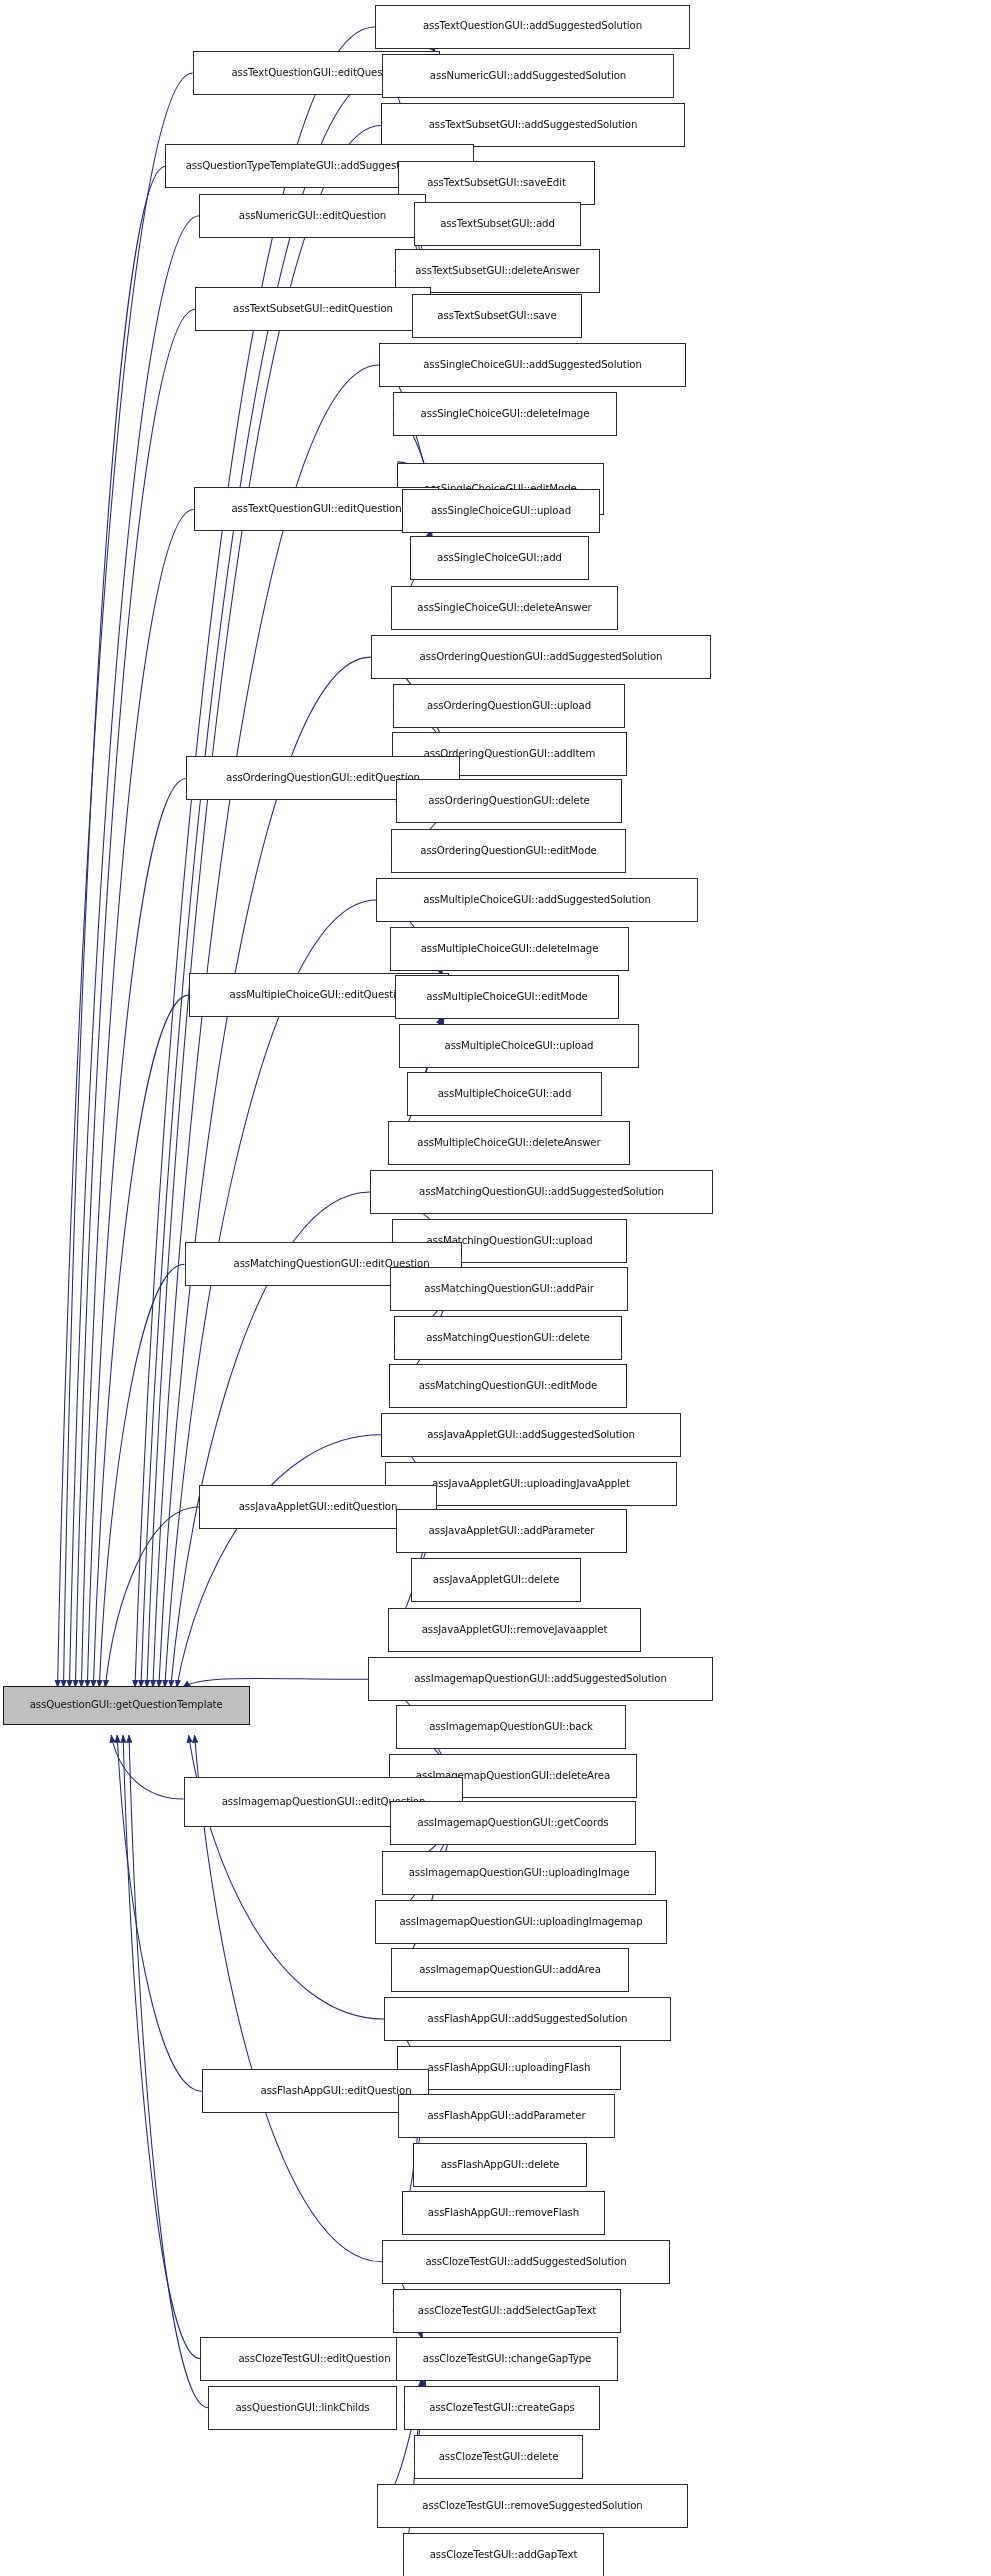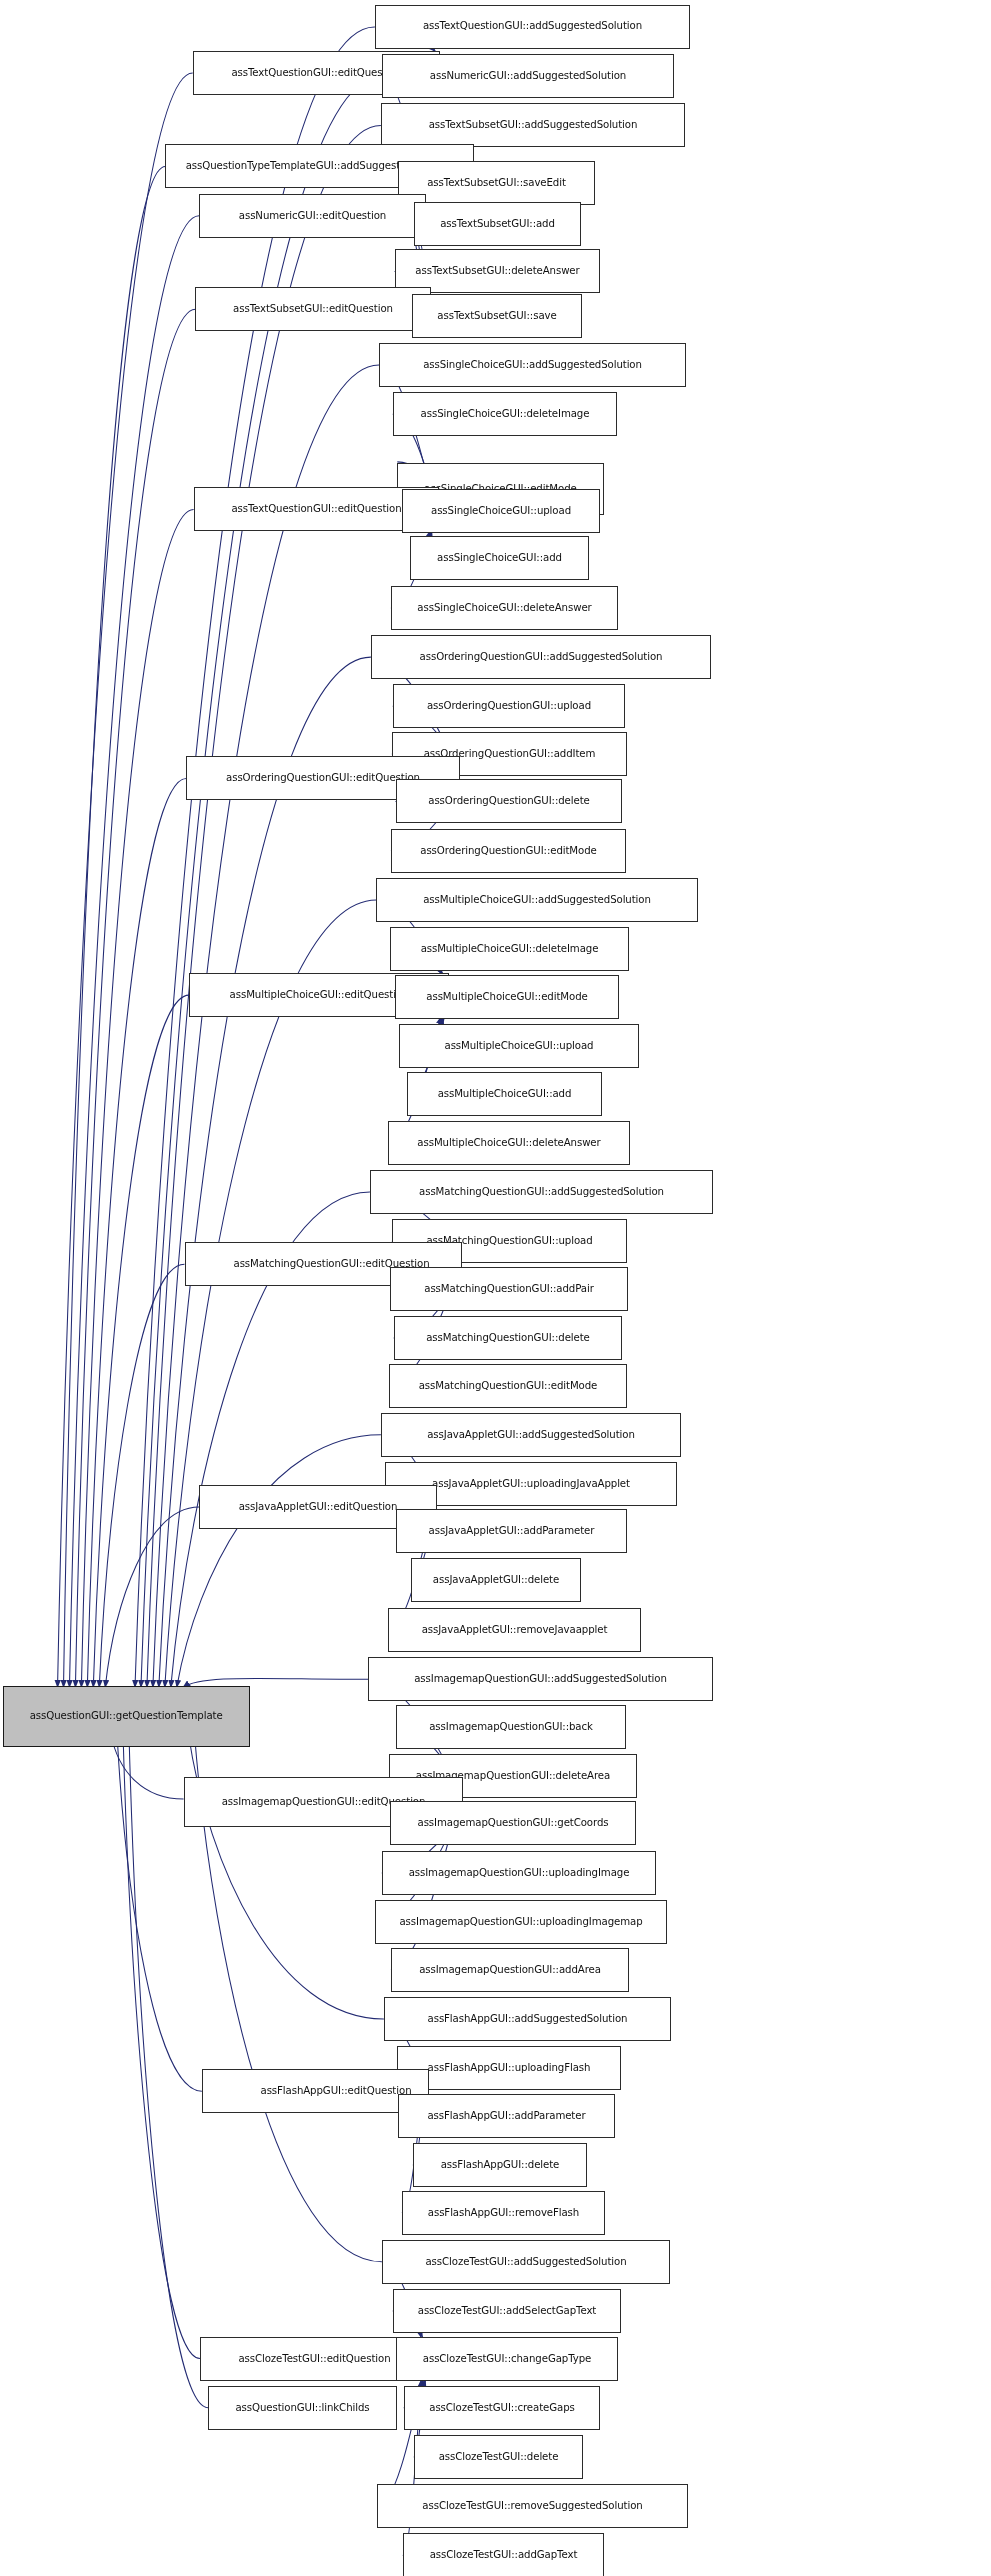--- a/index.html
+++ b/index.html
@@ -129,21 +129,21 @@
       <path d="M440,2422.146496815287 C448.4,2422.146496815287 455.6,2352.352866242038 460,2312.477707006369" fill="none" stroke="#222a72" stroke-width="1.15" marker-end="url(#ah)"></path>
       <path d="M418,2476.0318471337578 C436.06,2476.0318471337578 451.54,2526.9656050955414 461,2558.7579617834394" fill="none" stroke="#222a72" stroke-width="1.15" marker-end="url(#ah)"></path>
       <path d="M430,2529.917197452229 C443.72,2529.917197452229 455.48,2543.1312101910826 462.6666666666667,2558.7579617834394" fill="none" stroke="#222a72" stroke-width="1.15" marker-end="url(#ah)"></path>
       <path d="M434,2582.0063694267515 L471,2582.0063694267515" fill="none" stroke="#222a72" stroke-width="1.15" marker-end="url(#ah)"></path>
       <path d="M442,2635.891719745223 C452.08,2635.891719745223 460.72,2621.4203821656047 466,2605.2547770700635" fill="none" stroke="#222a72" stroke-width="1.15" marker-end="url(#ah)"></path>
       <path d="M453,2689.7770700636943 C457.76,2689.7770700636943 461.84,2637.5859872611463 464.3333333333333,2605.2547770700635" fill="none" stroke="#222a72" stroke-width="1.15" marker-end="url(#ah)"></path>
       <path d="M413,2743.6624203821657 C433.86,2743.6624203821657 451.74,2653.751592356688 462.6666666666667,2605.2547770700635" fill="none" stroke="#222a72" stroke-width="1.15" marker-end="url(#ah)"></path>
       <path d="M441,2797.547770700637 C449.4,2797.547770700637 456.6,2669.917197452229 461,2605.2547770700635" fill="none" stroke="#222a72" stroke-width="1.15" marker-end="url(#ah)"></path>
     </svg>
   <div id="node-layer">
-      <div class="node root" style="left: 2.7px; top: 1686px; width: 247px; height: 61px;">assQuestionGUI::getQuestionTemplate</div>
+      <div class="node root" style="left: 2.7px; top: 1686px; width: 247px; height: 39px;">assQuestionGUI::getQuestionTemplate</div>
       <div class="node" style="left: 375px; top: 4.6px; width: 315px; height: 44px;">assTextQuestionGUI::addSuggestedSolution</div>
       <div class="node" style="left: 193px; top: 51px; width: 247px; height: 44px;">assTextQuestionGUI::editQuestion</div>
       <div class="node" style="left: 382px; top: 54px; width: 292px; height: 44px;">assNumericGUI::addSuggestedSolution</div>
       <div class="node" style="left: 381px; top: 103px; width: 304px; height: 44px;">assTextSubsetGUI::addSuggestedSolution</div>
       <div class="node" style="left: 165px; top: 144px; width: 309px; height: 44px;">assQuestionTypeTemplateGUI::addSuggestedSolution</div>
       <div class="node" style="left: 398px; top: 153px; width: 197px; height: 44px; margin-top: 8px;">assTextSubsetGUI::saveEdit</div>
       <div class="node" style="left: 199px; top: 194px; width: 227px; height: 44px;">assNumericGUI::editQuestion</div>
       <div class="node" style="left: 414px; top: 202px; width: 167px; height: 44px;">assTextSubsetGUI::add</div>
       <div class="node" style="left: 395px; top: 249px; width: 205px; height: 44px;">assTextSubsetGUI::deleteAnswer</div>
       <div class="node" style="left: 195px; top: 287px; width: 236px; height: 44px;">assTextSubsetGUI::editQuestion</div>

